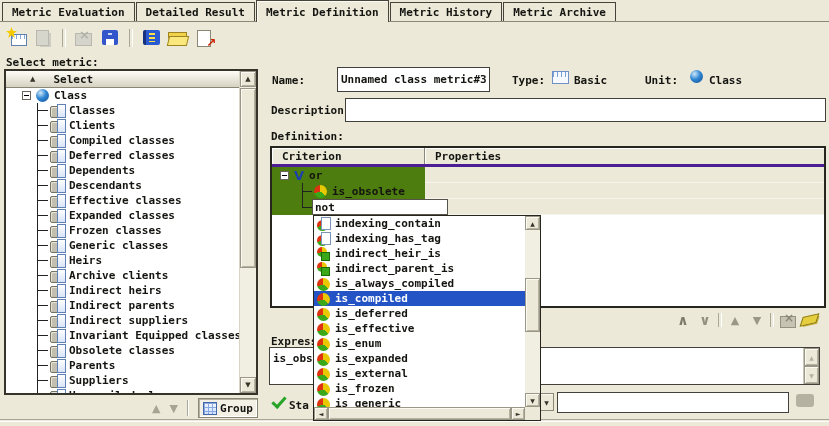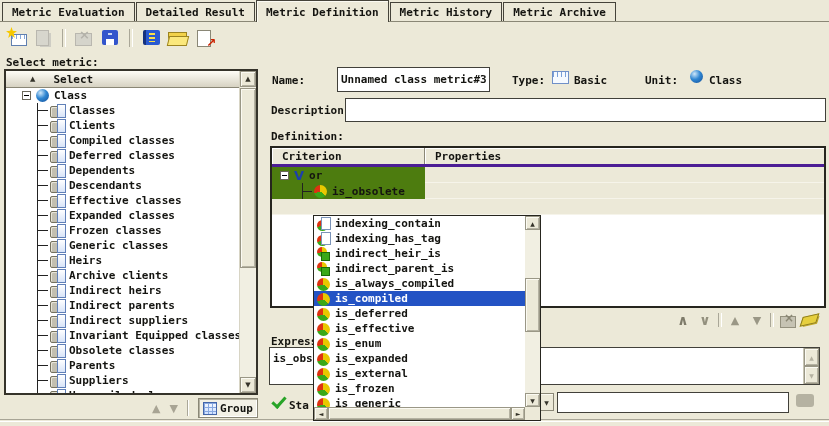--- a/index.html
+++ b/index.html
@@ -366,20 +366,25 @@
       <div class="cell-p"></div>
     </div>
     <div class="def-row r-crit child">
       <div class="cell-c">
         <span class="dd-icon pie"></span>
         <span>is_obsolete</span>
       </div>
       <div class="cell-p"></div>
     </div>
     <div class="def-row child last">
+      <div class="cell-c">
+        <span class="not-cell">
+            <span>not</span>
+          </span>
+      </div>
       <div class="cell-p"></div>
     </div>
   </div>
 
   <div class="def-tools">
     <div class="dt dt-and disabled"></div>
       <div class="dt dt-or disabled"></div>
       <div class="dt dsep sep"></div>
       <div class="dt dt-up disabled"></div>
       <div class="dt dt-down disabled"></div>

